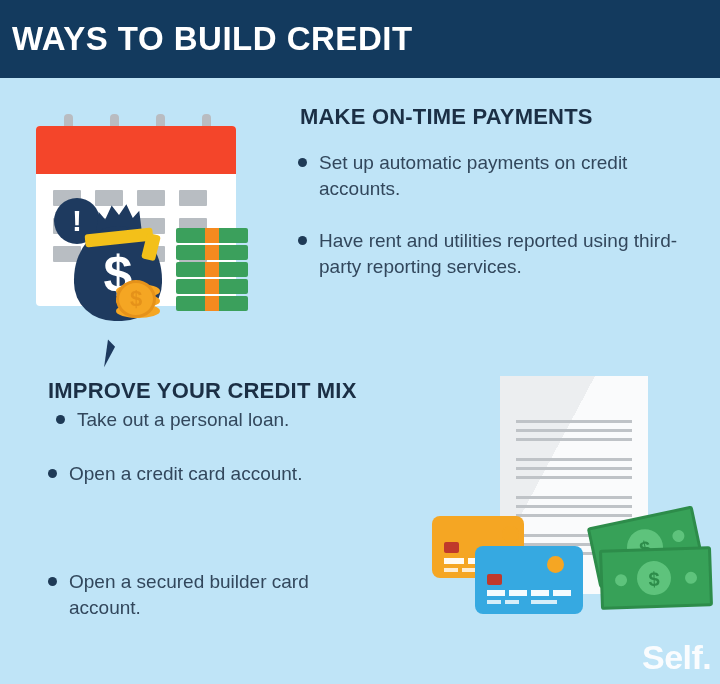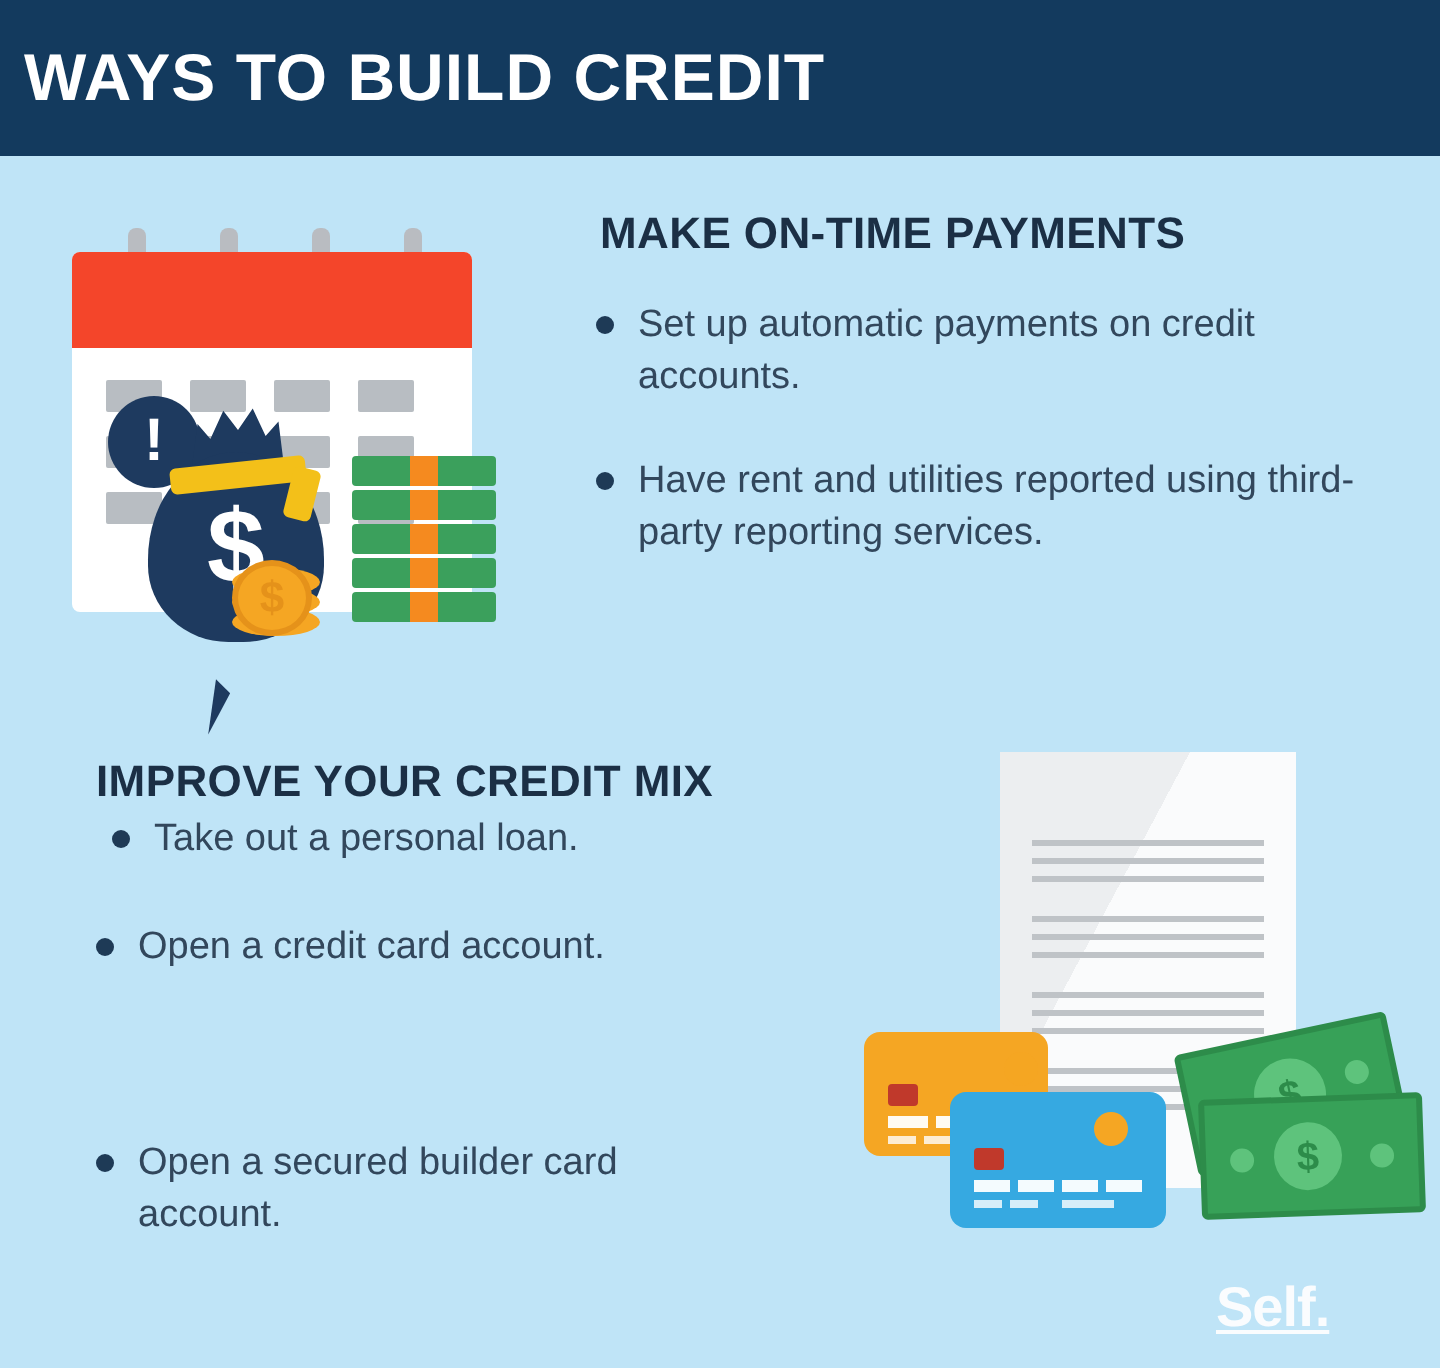--- a/index.html
+++ b/index.html
@@ -72,28 +72,27 @@
     position: absolute;
     left: 34px;
     top: 648px;
     font-size: 12px;
     color: #23384d;
     white-space: nowrap;
   }
   .sources b { font-weight: bold; }
   .self-logo {
     position: absolute;
-    left: 608px;
+    left: 642px;
     top: 638px;
-    font-size: 28px;
+    font-size: 34px;
     font-weight: bold;
     color: #ffffff;
     opacity: 0.92;
     letter-spacing: -0.5px;
-    text-decoration: underline;
   }
 
   
   .illus { position: absolute; }
 
   
   #calendar-illustration { left: 28px; top: 108px; width: 250px; height: 215px; }
   .cal-body {
     position: absolute;
     left: 8px; top: 18px;

